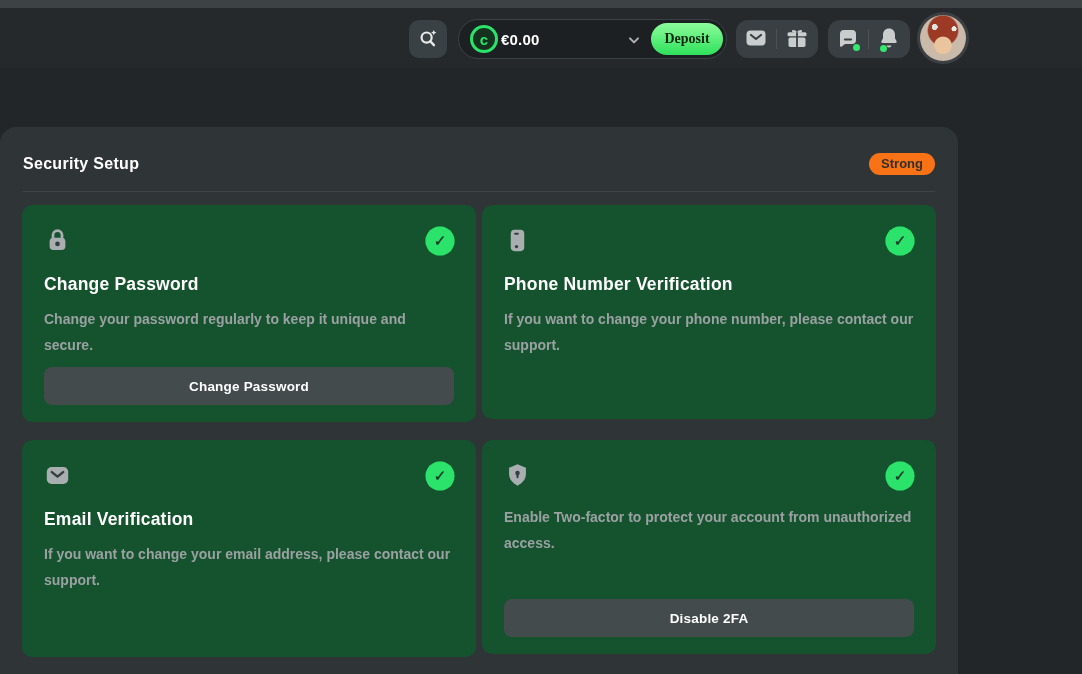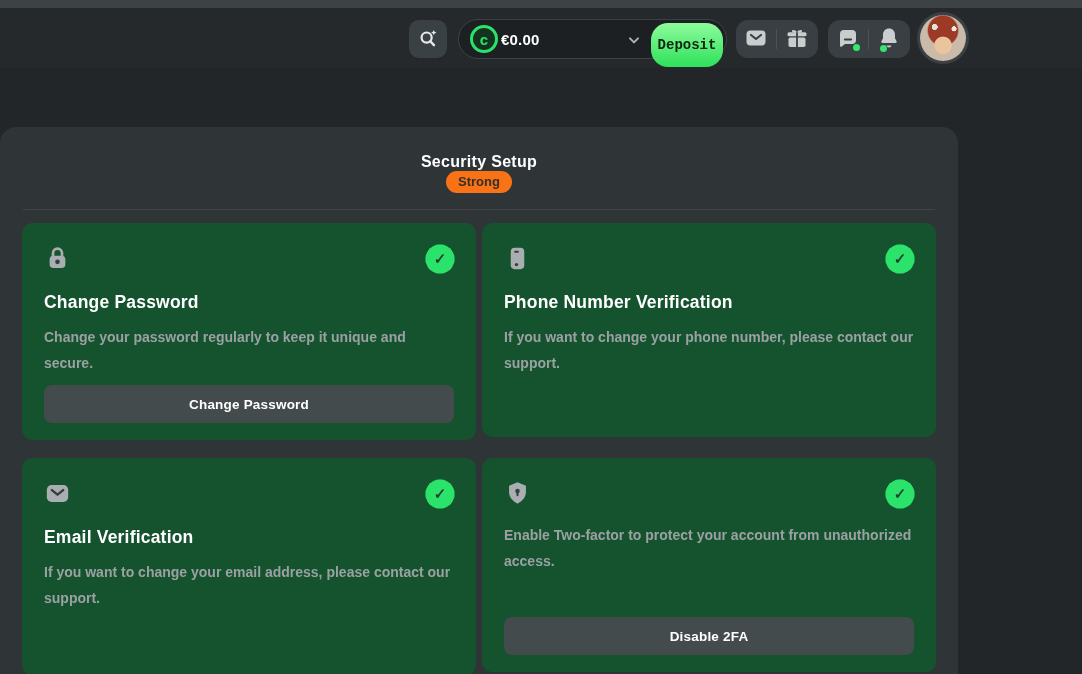--- a/index.html
+++ b/index.html
@@ -16,25 +16,25 @@
                 display:flex; align-items:center; justify-content:center; }
 
   .wallet { position:absolute; left:458px; top:11px; width:269px; height:40px;
             background:#1c2023; border:1px solid #3b4245; border-radius:21px;
             display:flex; align-items:center; cursor:pointer; }
   .coin { width:28px; height:28px; margin-left:11px; border-radius:50%;
           background:#14321e; border:3px solid #2be36a; display:flex; align-items:center;
           justify-content:center; color:#2be36a; font-weight:bold; font-size:15px; line-height:1; }
   .balance { color:#ffffff; font-weight:bold; font-size:15px; margin-left:3px; letter-spacing:.2px; }
   .wallet .chev { position:absolute; right:84px; top:12px; }
-  .deposit-btn { position:absolute; right:3px; top:3px; width:72px; height:44px;
+  .deposit-btn { position:absolute; right:3px; top:3px; width:72px; height:32px;
                  border:none; border-radius:17px; cursor:pointer;
                  background:linear-gradient(180deg,#8cfc9b 0%,#2ee15b 100%);
                  color:#10240f; font-weight:bold; font-size:14px;
-                 font-family:Liberation Mono, monospace; }
+                 font-family:Liberation Serif, serif; }
 
   .icon-group { position:absolute; top:12px; height:38px; background:#393f42;
                 border-radius:12px; display:flex; align-items:center; }
   .icon-group .ibtn { width:40px; height:38px; background:none; border:none; cursor:pointer;
                       display:flex; align-items:center; justify-content:center; position:relative; }
   .icon-group .sep { width:1px; height:20px; background:#4c5255; }
   .group-mail { left:736px; width:82px; }
   .group-chat { left:828px; width:82px; }
   .dot { position:absolute; width:7px; height:7px; border-radius:50%; background:#35e66f; }
   .dot-chat { right:8px; bottom:7px; }
@@ -46,21 +46,21 @@
               radial-gradient(circle at 32% 26%, #dfe3de 0 6%, rgba(0,0,0,0) 7%),
               radial-gradient(circle at 74% 30%, #e8ebe6 0 5%, rgba(0,0,0,0) 6%),
               radial-gradient(circle at 50% 66%, #e9c49c 0 22%, rgba(0,0,0,0) 24%),
               radial-gradient(circle at 50% 34%, #9c3a26 0 38%, rgba(0,0,0,0) 42%),
               radial-gradient(circle at 50% 50%, #c9baa9 0 100%); }
 
   
   .panel { position:absolute; left:0; top:127px; width:958px; height:560px;
            background:#2f3537; border-radius:16px 16px 0 0; }
   .panel-head { display:flex; align-items:center; justify-content:space-between;
-                padding:26px 23px 0 23px;flex-direction:column; }
+                padding:26px 23px 0 23px; }
   .page-title { color:#ffffff; font-size:16px; font-weight:bold; letter-spacing:.3px; }
   .strength-badge { background:#f97316; color:#33302a; font-weight:bold; font-size:13px;
                     padding:3px 12px 4px 12px; border-radius:12px; }
   .head-divider { height:1px; background:#3d4346; margin:16px 23px 0 23px; border:none; }
 
   .cards { display:grid; grid-template-columns:454px 454px; column-gap:6px; row-gap:18px;
            margin:13px 0 0 22px; }
   .card { background:#14532d; border-radius:10px; padding:22px; position:relative; height:217px; }
   .card.row2 { height:214px; }
   .card-top { display:flex; align-items:flex-start; justify-content:space-between; }

